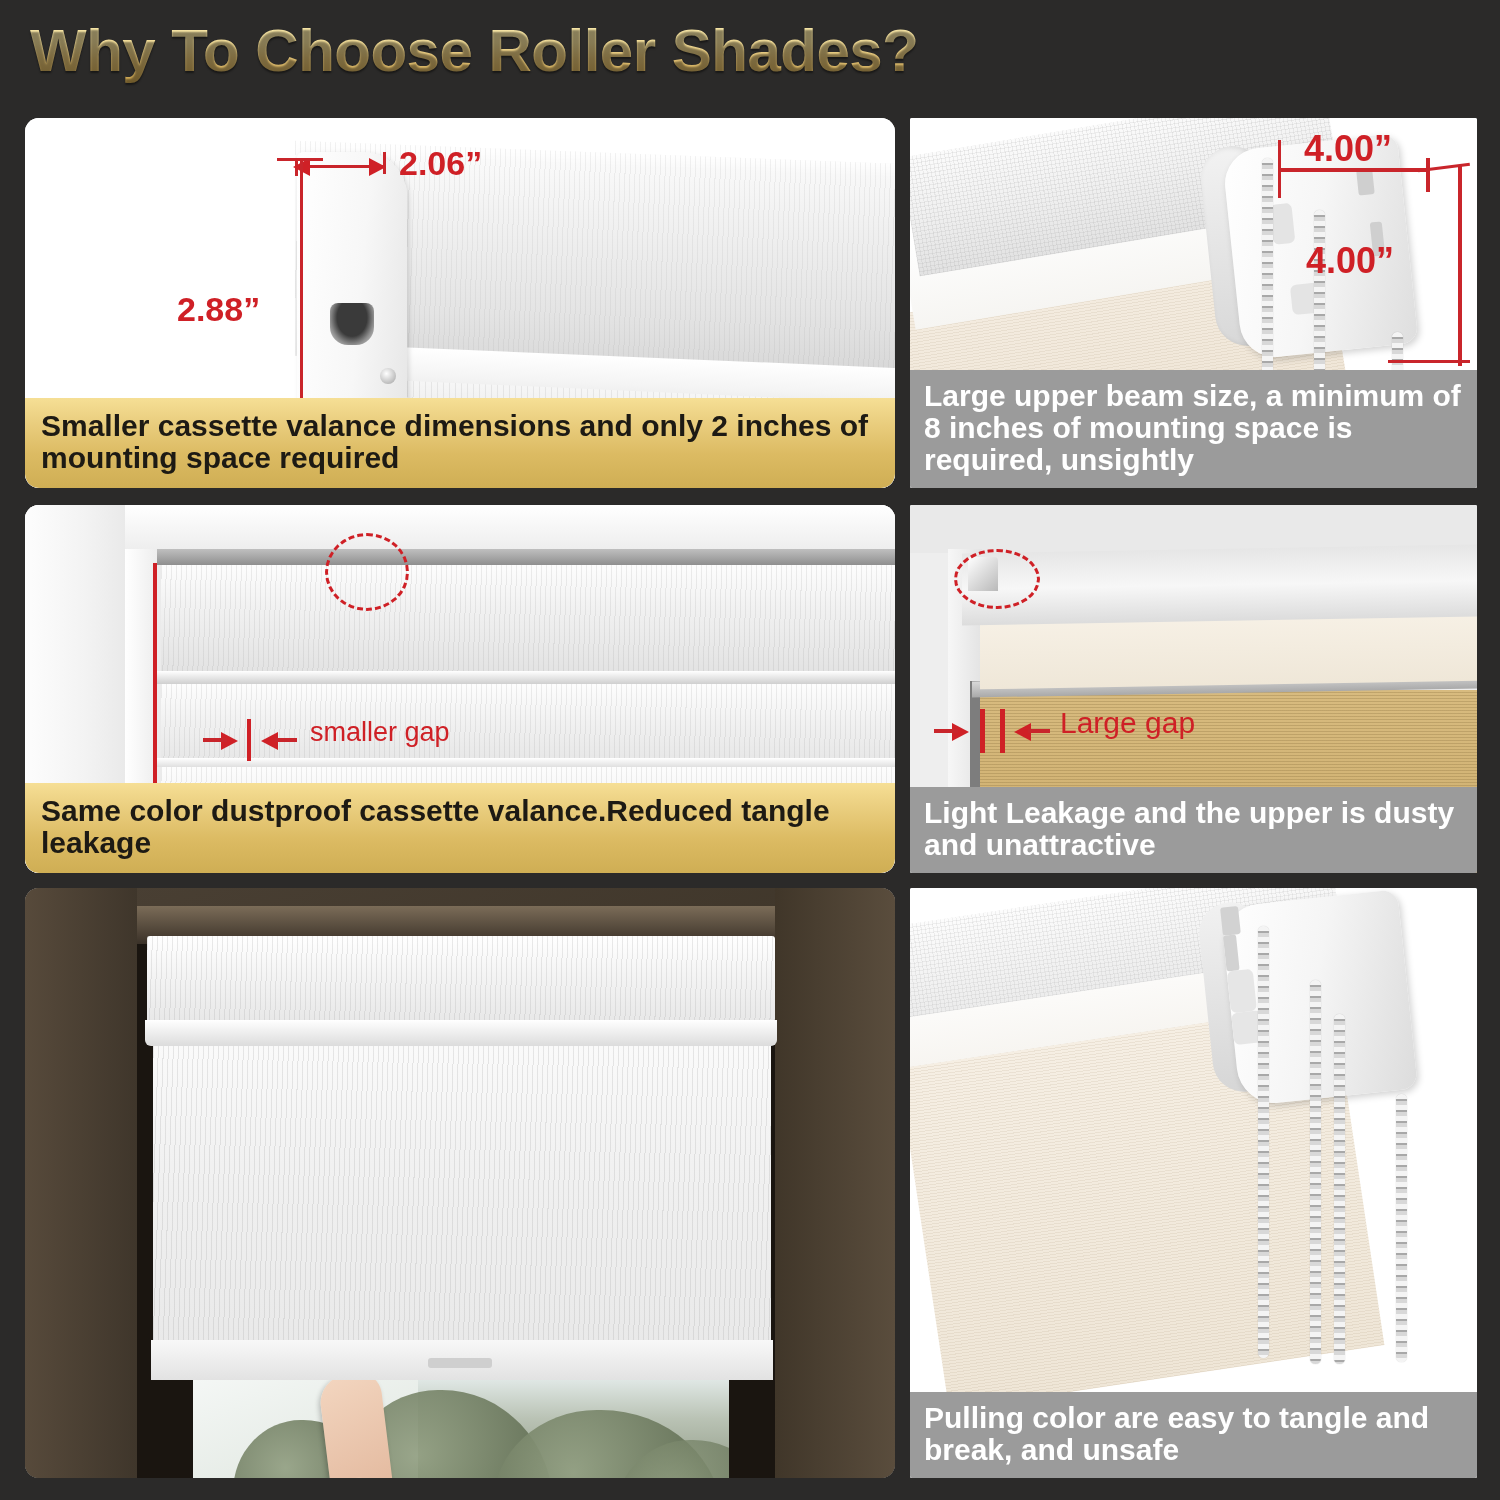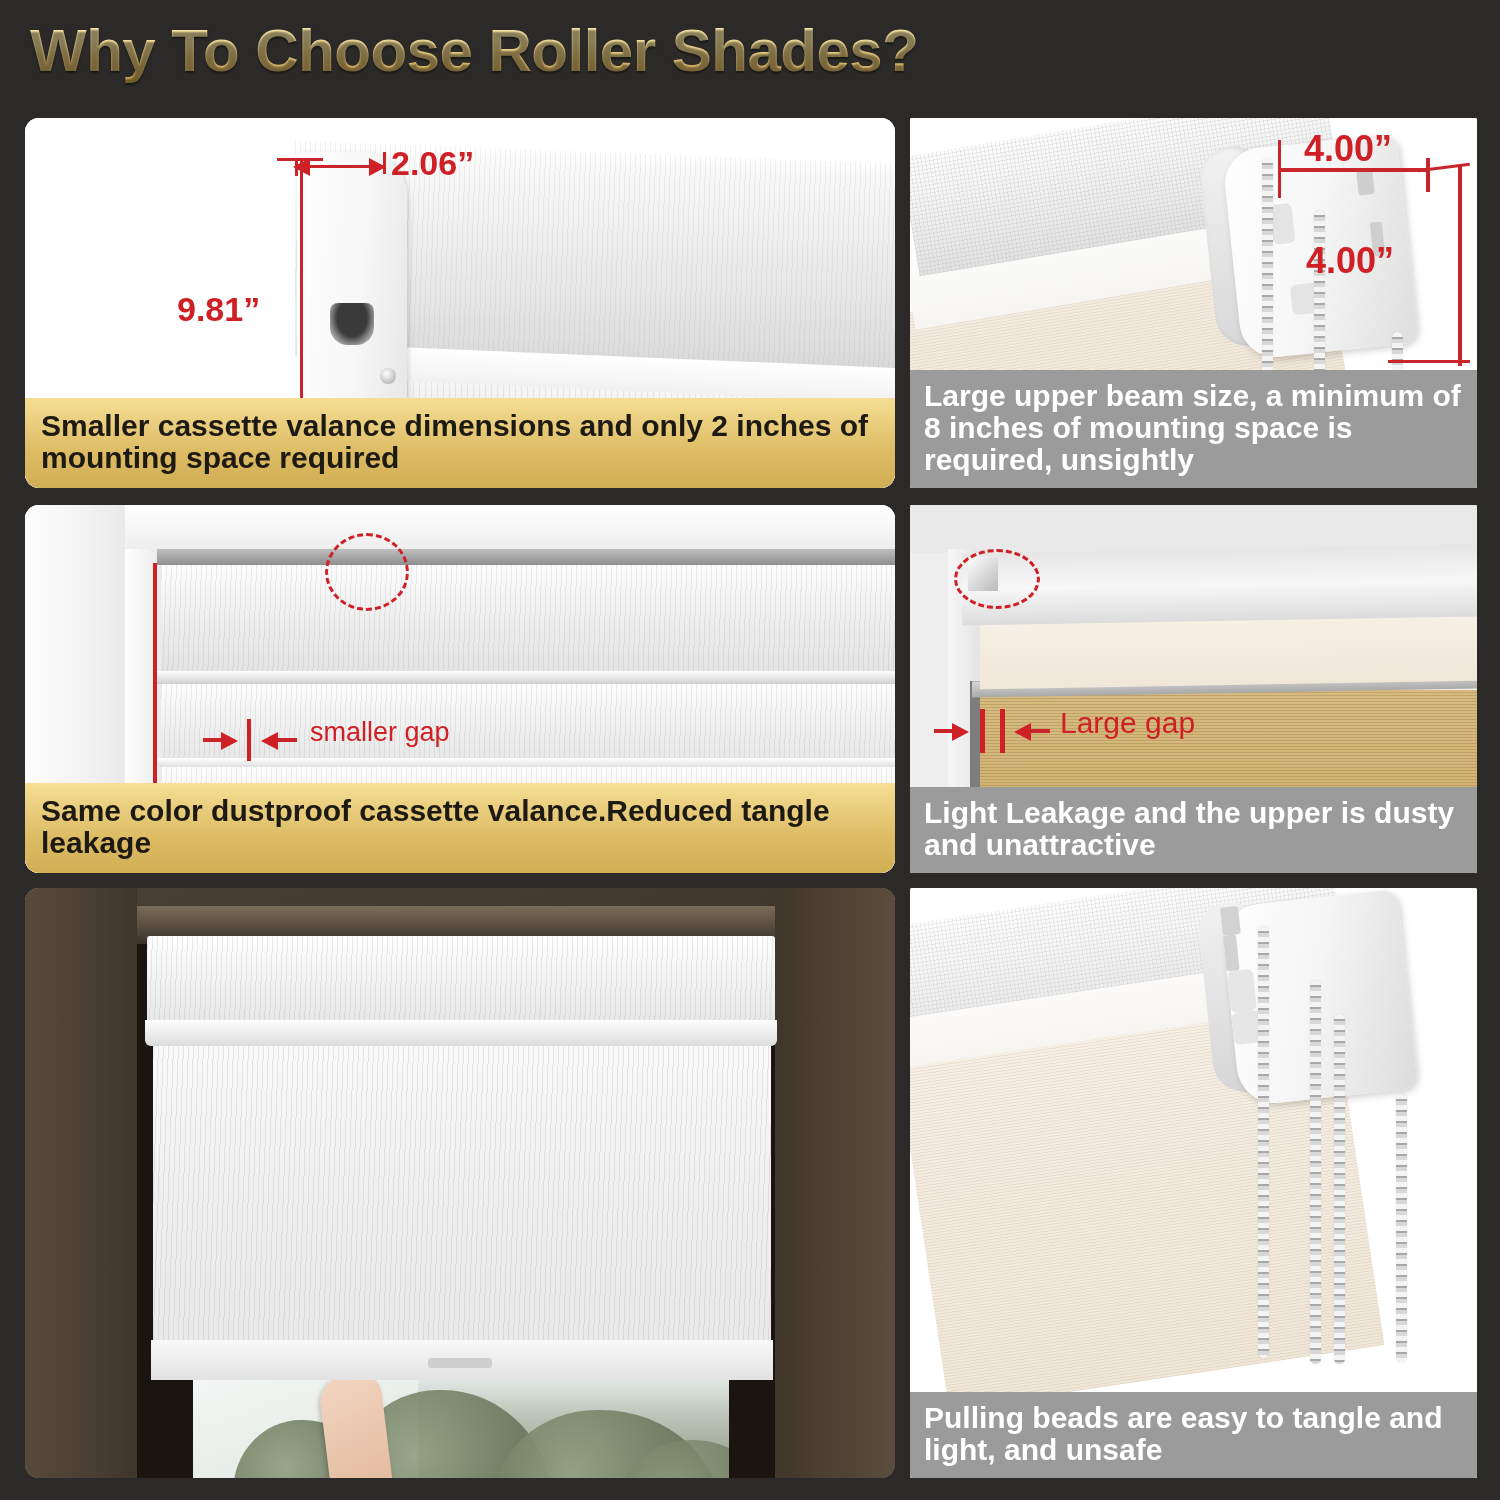--- a/index.html
+++ b/index.html
@@ -277,26 +277,26 @@
       <div class="v-bracket"></div>
       <div class="v-slot"></div>
       <div class="v-screw"></div>
       <div class="v-knob"></div>
 
       <div class="dim" style="left:270px;top:40px;width:3px;height:18px;"></div>
       <div class="dim" style="left:270px;top:47px;width:90px;height:3px;"></div>
       <div class="arw l" style="left:268px;top:40px;"></div>
       <div class="arw r" style="left:344px;top:40px;"></div>
       <div class="dim" style="left:358px;top:34px;width:3px;height:22px;"></div>
-      <div class="dimtxt" style="left:366px;top:26px;font-size:34px;">2.06”</div>
+      <div class="dimtxt" style="left:374px;top:26px;font-size:34px;">2.06”</div>
 
       <div class="dim" style="left:275px;top:40px;width:3px;height:305px;"></div>
       <div class="dim" style="left:252px;top:40px;width:46px;height:3px;"></div>
       <div class="dim" style="left:252px;top:342px;width:46px;height:3px;"></div>
-      <div class="dimtxt" style="left:152px;top:172px;font-size:34px;">9.81”</div>
+      <div class="dimtxt" style="left:152px;top:172px;font-size:34px;">2.88”</div>
     </div>
     <div class="cap gold">
       <div class="txt">Smaller cassette valance dimensions and only 2 inches of mounting space required</div>
     </div>
   </div>
 
   <div class="panel bad" style="left:910px;top:118px;width:567px;height:370px;">
     <div class="photo">
       <div class="p2bg"></div>
       <div class="beam-tan"></div>
@@ -422,17 +422,17 @@
         <div class="hole" style="left:138px;top:82px;width:13px;height:36px;background:#d2d2d2;border-radius:3px;"></div>
         <div class="hole" style="left:38px;top:48px;width:26px;height:42px;background:#e6e6e6;border-radius:6px;"></div>
         <div class="hole" style="left:52px;top:134px;width:30px;height:32px;background:#e6e6e6;border-radius:6px;"></div>
       </div>
       <div class="chain" style="left:348px;top:38px;height:432px;"></div>
       <div class="chain" style="left:400px;top:92px;height:384px;"></div>
       <div class="chain" style="left:424px;top:126px;height:350px;"></div>
       <div class="chain" style="left:486px;top:206px;height:268px;"></div>
     </div>
     <div class="cap gray">
-      <div class="txt">Pulling beads are easy to tangle and light, and unsafe</div>
+      <div class="txt">Pulling color are easy to tangle and break, and unsafe</div>
     </div>
   </div>
 
 </div>
 
 </body></html>

